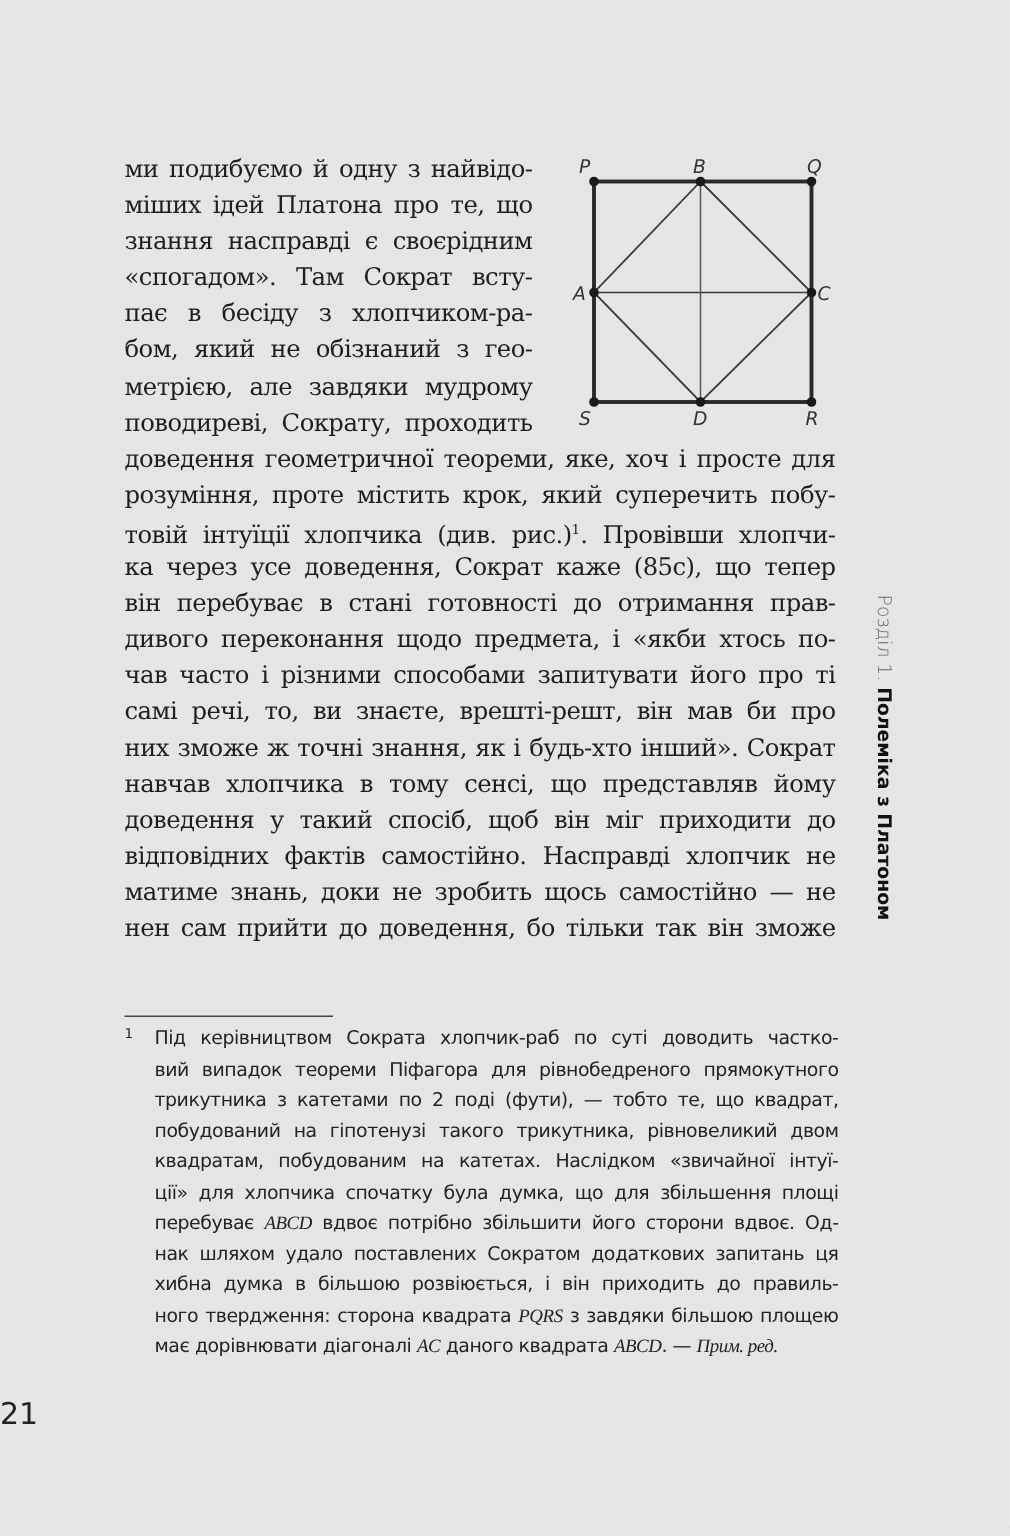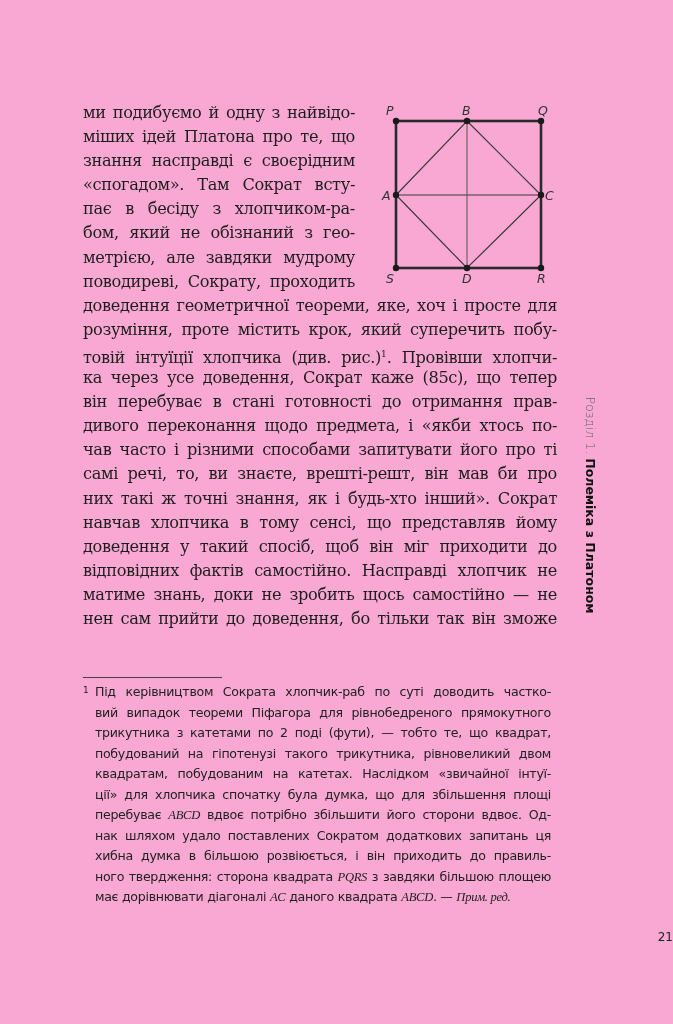--- a/index.html
+++ b/index.html
@@ -1,44 +1,44 @@
 <!DOCTYPE html>
 <html><head>
   <meta charset="utf-8">
   <style>
     html, body { margin: 0; padding: 0; background: #ffffff; }
     body { width: 673px; height: 1024px; position: relative; overflow: hidden; color: #1c1c1c; }
-    .page { position: absolute; left: 0; top: 0; width: 673px; height: 1024px; background: #f9a8d4; }
+    .page { position: absolute; left: 0; top: 0; width: 673px; height: 1024px; background: #e5e5e5; }
     .body-text {
       position: absolute; left: 83px; top: 101px; width: 474px;
       font-family: "DejaVu Serif", "Liberation Serif", serif;
       font-size: 16.2px; line-height: 24.1px; letter-spacing: -0.35px;
       color: #1e1e1e;
     }
     .line { display: block; white-space: nowrap; text-align: justify; text-align-last: justify; height: 24.1px; overflow: visible; }
     .line.narrow { width: 272px; }
     .line.wide { width: 474px; }
     .sup { font-size: 9px; vertical-align: 6px; letter-spacing: 0; }
     .figure { position: absolute; left: 378px; top: 100px; width: 180px; height: 190px; }
     .figure svg { display: block; }
     .fig-label { font-family: "DejaVu Sans", "Liberation Sans", sans-serif; font-style: italic; font-size: 12.5px; fill: #333; }
     .fn-rule { position: absolute; left: 83px; top: 677px; width: 139px; height: 1.3px; background: #444; }
     .footnote {
       position: absolute; left: 83px; top: 682px; width: 474px;
       font-family: "DejaVu Sans", "Liberation Sans", sans-serif;
       font-size: 12.6px; line-height: 20.5px; color: #222; letter-spacing: -0.3px;
     }
     .fn-mark { position: absolute; left: 0; top: -2px; font-size: 9px; }
-    .fn-lines { margin-left: 12px; width: 456px; }
+    .fn-lines { margin-left: 20px; width: 456px; }
     .fn-line { display: block; white-space: nowrap; text-align: justify; text-align-last: justify; height: 20.5px; }
     .fn-line.last { text-align-last: left; }
     .fn-line i { font-style: italic; font-family: Liberation Serif, serif; }
     .page-number {
-      position: absolute; left: 0; width: 673px; top: 930px; text-align: right;
-      font-family: "DejaVu Sans", "Liberation Sans", sans-serif; font-size: 12px; color: #222;
+      position: absolute; left: 0; width: 673px; top: 930px; text-align: left;
+      font-family: "DejaVu Sans", "Liberation Sans", sans-serif; font-size: 20px; color: #222;
     }
     .running-head {
       position: absolute; left: 590px; top: 505px;
       transform: translate(-50%, -50%) rotate(90deg);
       white-space: nowrap;
       font-family: "DejaVu Sans", "Liberation Sans", sans-serif; font-size: 12.5px; color: #222;
     }
     .running-head .chap { font-weight: 300; color: #666; }
     .running-head .title { font-weight: bold; color: #111; }
   </style>
@@ -57,21 +57,21 @@
     <span class="line narrow">метрією, але завдяки мудрому</span>
     <span class="line narrow">поводиреві, Сократу, проходить</span>
     <span class="line wide">доведення геометричної теореми, яке, хоч і просте для</span>
     <span class="line wide">розуміння, проте містить крок, який суперечить побу-</span>
     <span class="line wide"><span>товій інтуїції хлопчика (див. рис.)</span><span class="sup">1</span><span>. Провівши хлопчи-</span></span>
     <span class="line wide">ка через усе доведення, Сократ каже (85c), що тепер</span>
     <span class="line wide">він перебуває в стані готовності до отримання прав-</span>
     <span class="line wide">дивого переконання щодо предмета, і «якби хтось по-</span>
     <span class="line wide">чав часто і різними способами запитувати його про ті</span>
     <span class="line wide">самі речі, то, ви знаєте, врешті-решт, він мав би про</span>
-    <span class="line wide">них такі ж точні знання, як і будь-хто інший». Сократ</span>
+    <span class="line wide">них зможе ж точні знання, як і будь-хто інший». Сократ</span>
     <span class="line wide">навчав хлопчика в тому сенсі, що представляв йому</span>
     <span class="line wide">доведення у такий спосіб, щоб він міг приходити до</span>
     <span class="line wide">відповідних фактів самостійно. Насправді хлопчик не</span>
     <span class="line wide">матиме знань, доки не зробить щось самостійно — не</span>
     <span class="line wide">нен сам прийти до доведення, бо тільки так він зможе</span>
   </div>
 
   <div class="figure">
     <svg width="180" height="190" viewBox="378 100 180 190">
 

